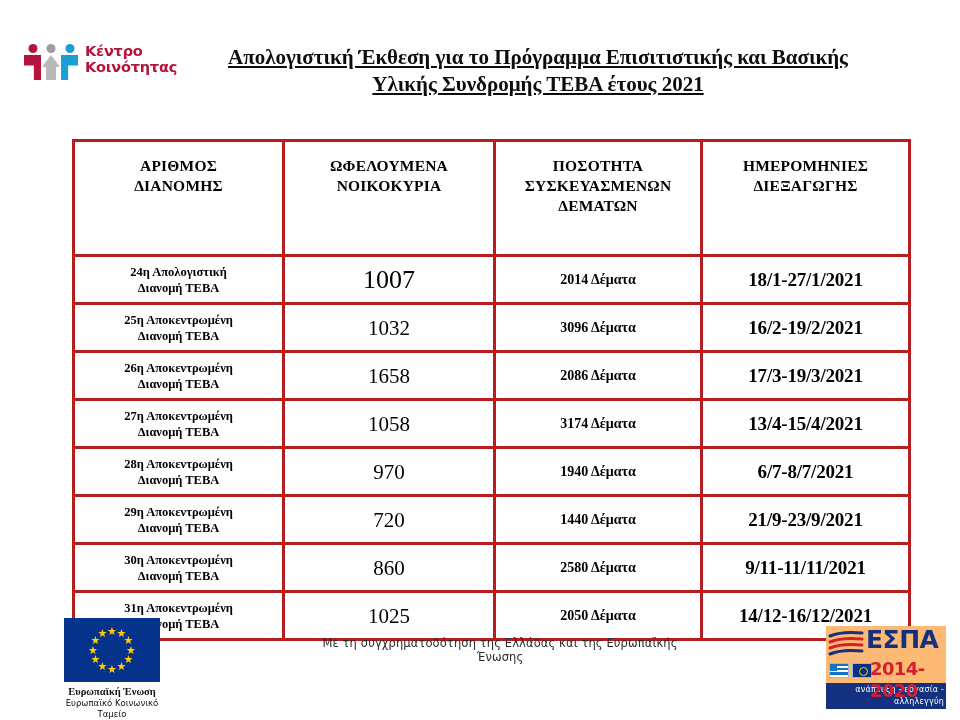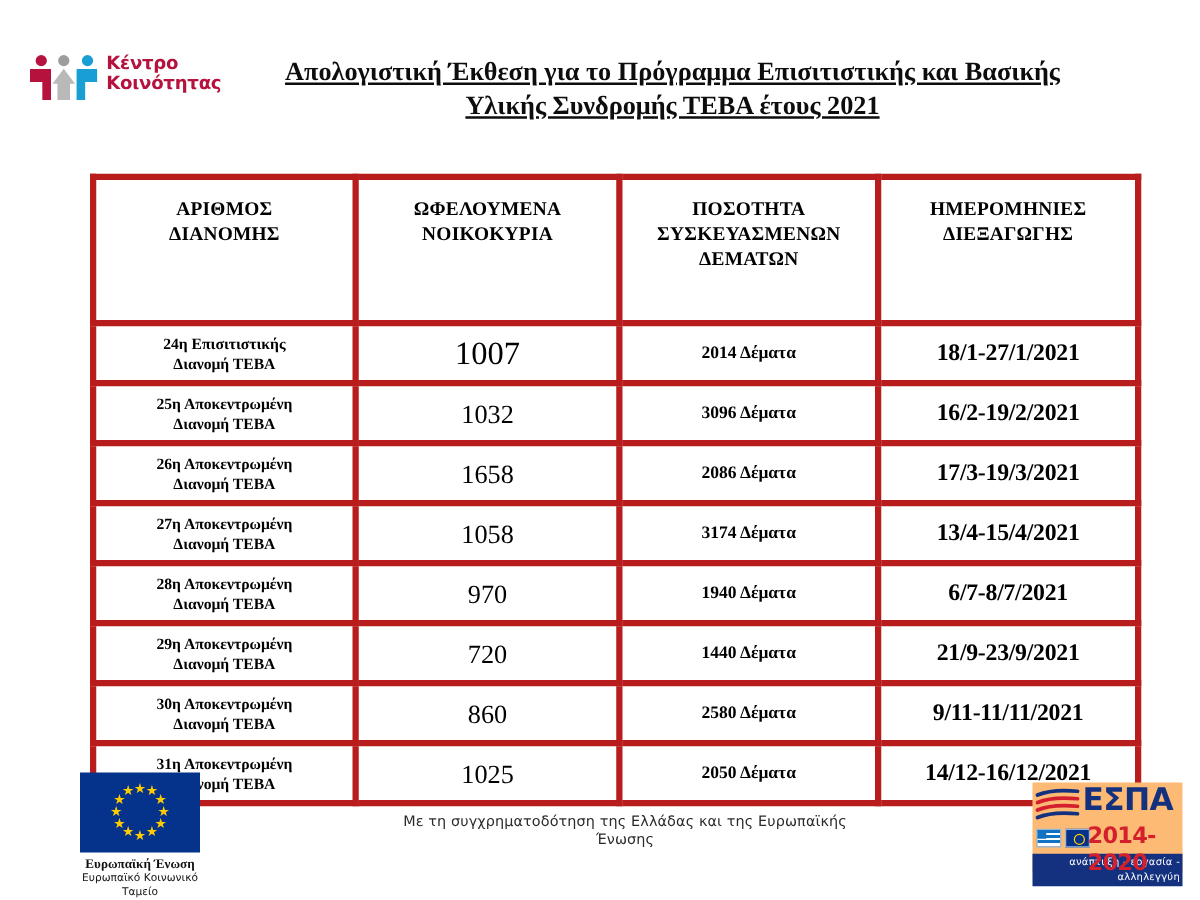--- a/index.html
+++ b/index.html
@@ -112,21 +112,21 @@
     top: 139px;
     width: 836px;
   }
   table.report {
     border-collapse: collapse;
     width: 836px;
     table-layout: fixed;
   }
   table.report th,
   table.report td {
-    border: 5px solid #b91c1c;
+    border: 3px solid #b91c1c;
     vertical-align: middle;
     text-align: center;
     padding: 0;
   }
   .col1 { width: 210px; }
   .col2 { width: 211px; }
   .col3 { width: 207px; }
   .col4 { width: 208px; }
 
   table.report thead th {
@@ -212,21 +212,21 @@
   .eu-cap2 {
     font-family: "DejaVu Sans", sans-serif;
     font-size: 8.5px;
     color: #111;
     line-height: 11px;
   }
 
   .fund-note {
     position: absolute;
     left: 300px;
-    top: 50px;
+    top: 36px;
     width: 400px;
     text-align: center;
     font-family: "DejaVu Sans", sans-serif;
     font-size: 11.5px;
     color: #2b2b2b;
     letter-spacing: 0.1px;
   }
 
   .espa-block {
     position: absolute;
@@ -378,21 +378,21 @@
         <th>
           <span class="hd">ΗΜΕΡΟΜΗΝΙΕΣ</span>
           <span>ΔΙΕΞΑΓΩΓΗΣ</span>
         </th>
       </tr>
     </thead>
     <tbody>
 
       <tr>
         <td class="c-name">
-          <div>24η Επισιτιστικής</div>
+          <div>24η Απολογιστική</div>
           <div>Διανομή ΤΕΒΑ</div>
         </td>
         <td class="c-hh big">1007</td>
         <td class="c-pack">2014 Δέματα</td>
         <td class="c-date">18/1-27/1/2021</td>
       </tr>
 
       <tr>
         <td class="c-name">
           <div>25η Αποκεντρωμένη</div>

